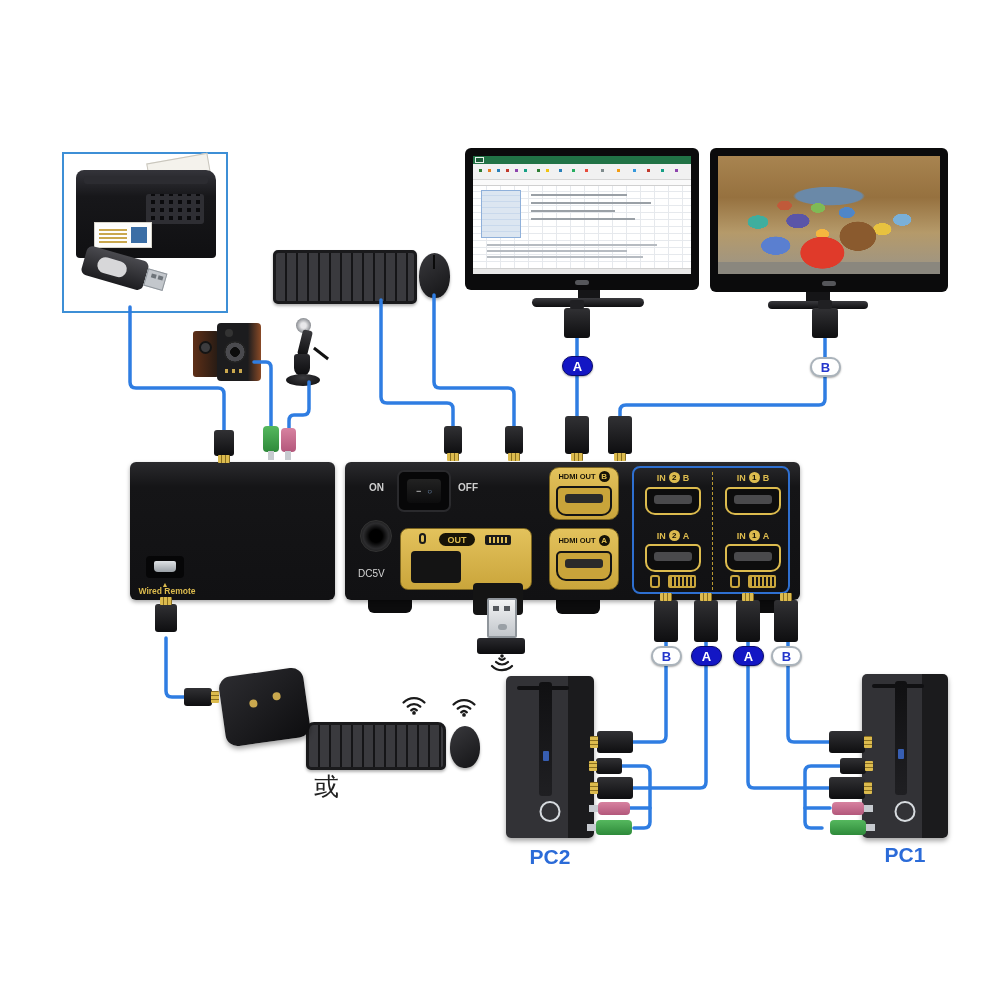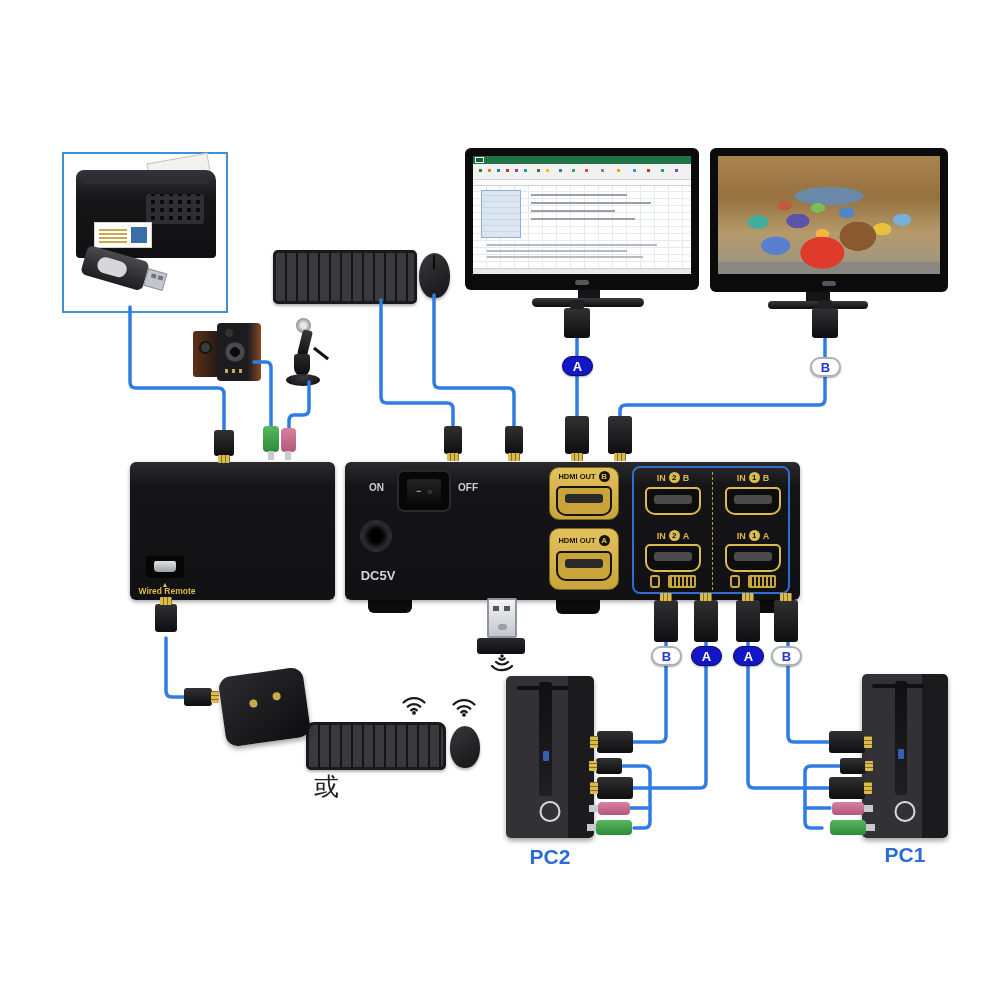--- a/index.html
+++ b/index.html
@@ -253,22 +253,31 @@
     <div class="abs" style="left:24px;top:20px;color:#cfcfcf;font-size:10px;font-weight:bold;">ON</div>
     <div class="abs" style="left:52px;top:8px;width:54px;height:42px;background:#070708;border-radius:7px;border:2px solid #2a2a2d;">
       <div class="abs flexc" style="left:8px;top:7px;width:34px;height:24px;background:linear-gradient(#222,#0c0c0d);border-radius:4px;gap:6px;color:#e8e8e8;">
         <span style="font-size:9px;">−</span>
         <span style="font-size:8px;color:#7a9cc8;">○</span>
       </div>
     </div>
     <div class="abs" style="left:113px;top:20px;color:#cfcfcf;font-size:10px;font-weight:bold;">OFF</div>
 
     <div class="abs" style="left:15px;top:58px;width:32px;height:32px;border-radius:50%;background:radial-gradient(#000 30%,#2c2c2e 60%,#0a0a0a);border:1px solid #333;"></div>
-    <div class="abs" style="left:13px;top:106px;width:40px;text-align:center;color:#d5d5d5;font-size:13px;font-weight:bold;">DC5V</div>
-
+    <div class="abs" style="left:13px;top:106px;width:40px;color:#d5d5d5;font-size:10px;font-weight:normal;">DC5V</div>
+
+    <div class="abs ylw" style="left:55px;top:66px;width:132px;height:62px;">
+      <div class="abs micon" style="left:18px;top:4px;width:7px;height:11px;border-radius:4px;"></div>
+      <div class="abs flexc" style="left:38px;top:4px;width:36px;height:13px;background:#171307;border-radius:7px;color:#dcbb4e;font-size:9px;font-weight:bold;">
+        <span>OUT</span>
+      </div>
+      <div class="abs kbicon" style="left:84px;top:6px;width:26px;height:10px;"></div>
+      <div class="abs usb-port" style="left:10px;top:22px;width:50px;height:32px;"></div>
+      <div class="abs usb-port" style="left:72px;top:22px;width:50px;height:32px;"></div>
+    </div>
 
     <div class="abs ylw" style="left:204px;top:5px;width:70px;height:53px;border-radius:10px;">
       <div class="portlabel" style="justify-content:center;margin-top:3px;color:#171307;font-size:7.5px;">
         <span>HDMI OUT</span>
         <span class="circ" style="background:#171307;color:#dcbb4e;">B</span>
       </div>
       <div class="hdmi-port dark" style="width:52px;height:26px;margin:4px auto 0;">
           <i></i>
         </div>
     </div>

